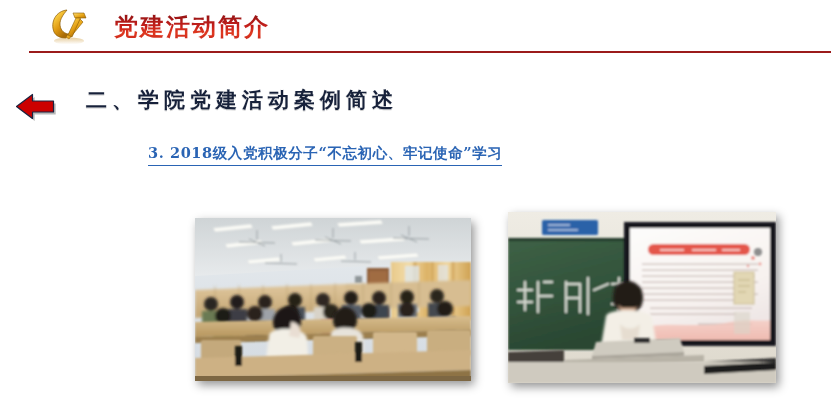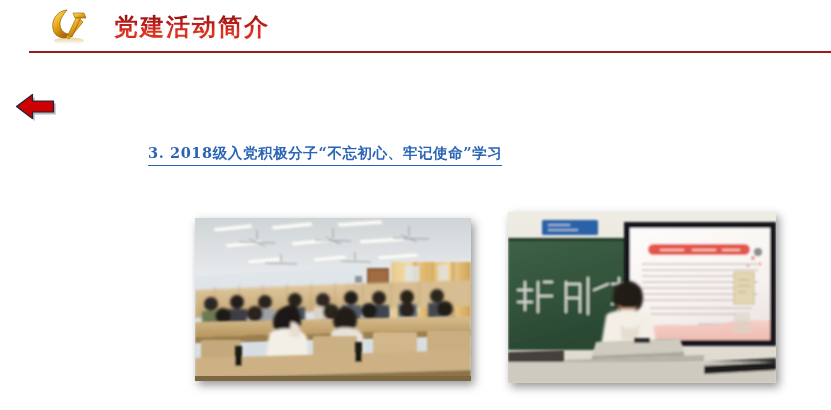--- a/index.html
+++ b/index.html
@@ -159,20 +159,21 @@
 
   <div id="back-arrow">
     <svg viewBox="0 0 52 32" xmlns="http://www.w3.org/2000/svg">
       <g transform="translate(2.5,2.5)">
         <path d="M0 14 L16 2 L16 8.5 L37 8.5 L37 19.5 L16 19.5 L16 26 Z" fill="#000000" opacity="0.28" transform="translate(2.2,2.4)"></path>
         <path d="M0 14 L16 2 L16 8.5 L37 8.5 L37 19.5 L16 19.5 L16 26 Z" fill="#cc0000" stroke="#1b2340" stroke-width="1.2" stroke-linejoin="round"></path>
       </g>
     </svg>
   </div>
 
+  <div id="section-title">二、学院党建活动案例简述</div>
 </div>
 
 <div id="subtitle">3. 2018级入党积极分子“不忘初心、牢记使命”学习</div>
 
 <div id="photo-classroom" class="photo-frame">
   <svg viewBox="0 0 276 163" preserveAspectRatio="none" xmlns="http://www.w3.org/2000/svg">
     <defs>
       <linearGradient id="wallG" x1="0" y1="0" x2="0" y2="1">
         <stop offset="0%" stop-color="#e8ecef"></stop>
         <stop offset="100%" stop-color="#d3dae1"></stop>

